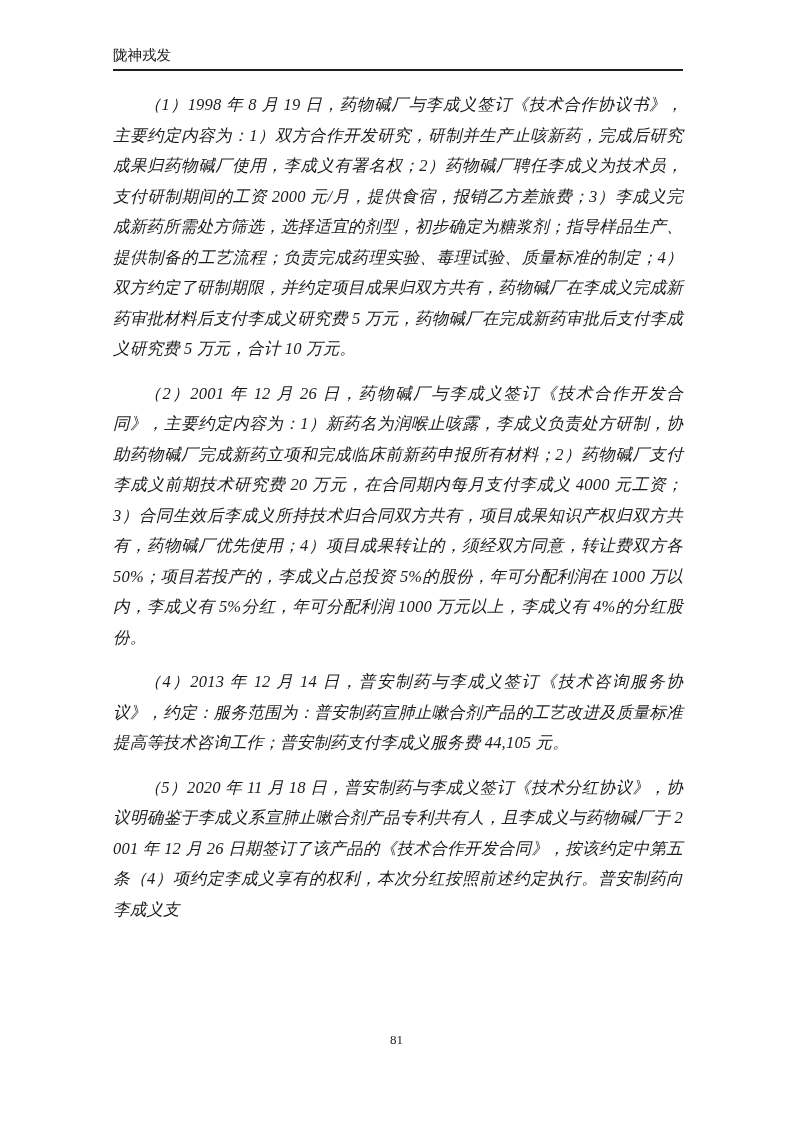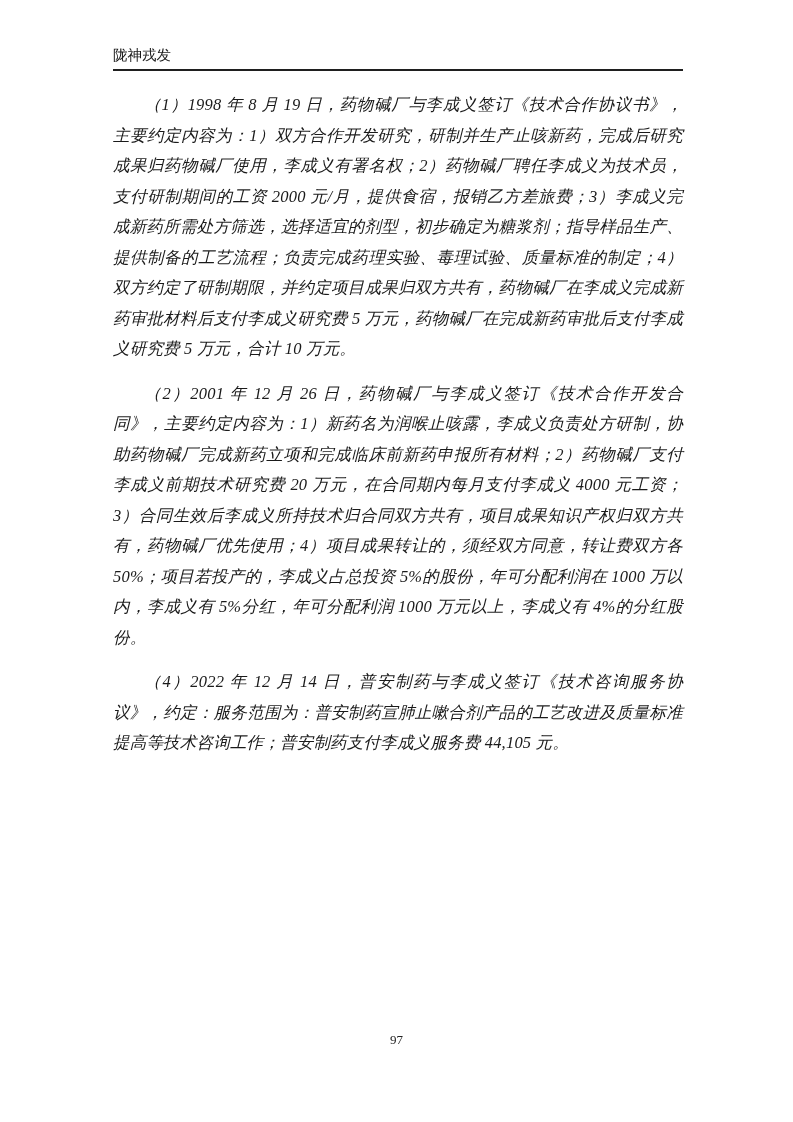--- a/index.html
+++ b/index.html
@@ -63,18 +63,19 @@
 
 <div class="page">
 
   <div class="header">
     <span>陇神戎发</span>
   </div>
 
   <div class="content">
     <p>（1）1998 年 8 月 19 日，药物碱厂与李成义签订《技术合作协议书》，主要约定内容为：1）双方合作开发研究，研制并生产止咳新药，完成后研究成果归药物碱厂使用，李成义有署名权；2）药物碱厂聘任李成义为技术员，支付研制期间的工资 2000 元/月，提供食宿，报销乙方差旅费；3）李成义完成新药所需处方筛选，选择适宜的剂型，初步确定为糖浆剂；指导样品生产、提供制备的工艺流程；负责完成药理实验、毒理试验、质量标准的制定；4）双方约定了研制期限，并约定项目成果归双方共有，药物碱厂在李成义完成新药审批材料后支付李成义研究费 5 万元，药物碱厂在完成新药审批后支付李成义研究费 5 万元，合计 10 万元。</p>
     <p>（2）2001 年 12 月 26 日，药物碱厂与李成义签订《技术合作开发合同》，主要约定内容为：1）新药名为润喉止咳露，李成义负责处方研制，协助药物碱厂完成新药立项和完成临床前新药申报所有材料；2）药物碱厂支付李成义前期技术研究费 20 万元，在合同期内每月支付李成义 4000 元工资；3）合同生效后李成义所持技术归合同双方共有，项目成果知识产权归双方共有，药物碱厂优先使用；4）项目成果转让的，须经双方同意，转让费双方各 50%；项目若投产的，李成义占总投资 5%的股份，年可分配利润在 1000 万以内，李成义有 5%分红，年可分配利润 1000 万元以上，李成义有 4%的分红股份。</p>
-    <p>（4）2022 年 12 月 14 日，普安制药与李成义签订《技术咨询服务协议》，约定：服务范围为：普安制药宣肺止嗽合剂产品的工艺改进及质量标准提高等技术咨询工作；普安制药支付李成义服务费 44,105 元。</p>
+    <p>（4）2013 年 12 月 14 日，普安制药与李成义签订《技术咨询服务协议》，约定：服务范围为：普安制药宣肺止嗽合剂产品的工艺改进及质量标准提高等技术咨询工作；普安制药支付李成义服务费 44,105 元。</p>
+    <p>（5）2020 年 11 月 18 日，普安制药与李成义签订《技术分红协议》，协议明确鉴于李成义系宣肺止嗽合剂产品专利共有人，且李成义与药物碱厂于 2001 年 12 月 26 日期签订了该产品的《技术合作开发合同》，按该约定中第五条（4）项约定李成义享有的权利，本次分红按照前述约定执行。普安制药向李成义支</p>
   </div>
 
-  <div class="page-number">97</div>
+  <div class="page-number">81</div>
 
 </div>
 
 </body></html>

